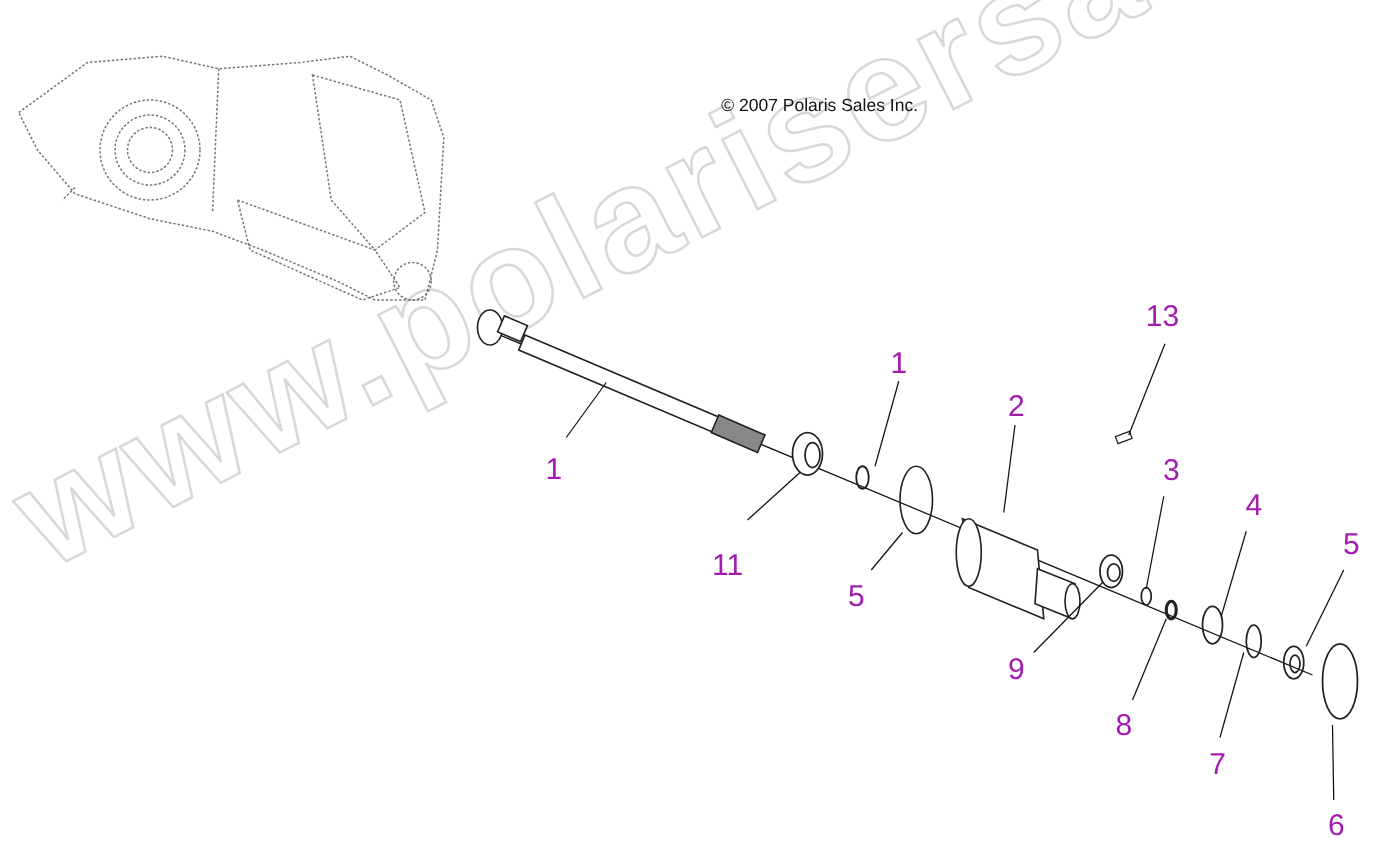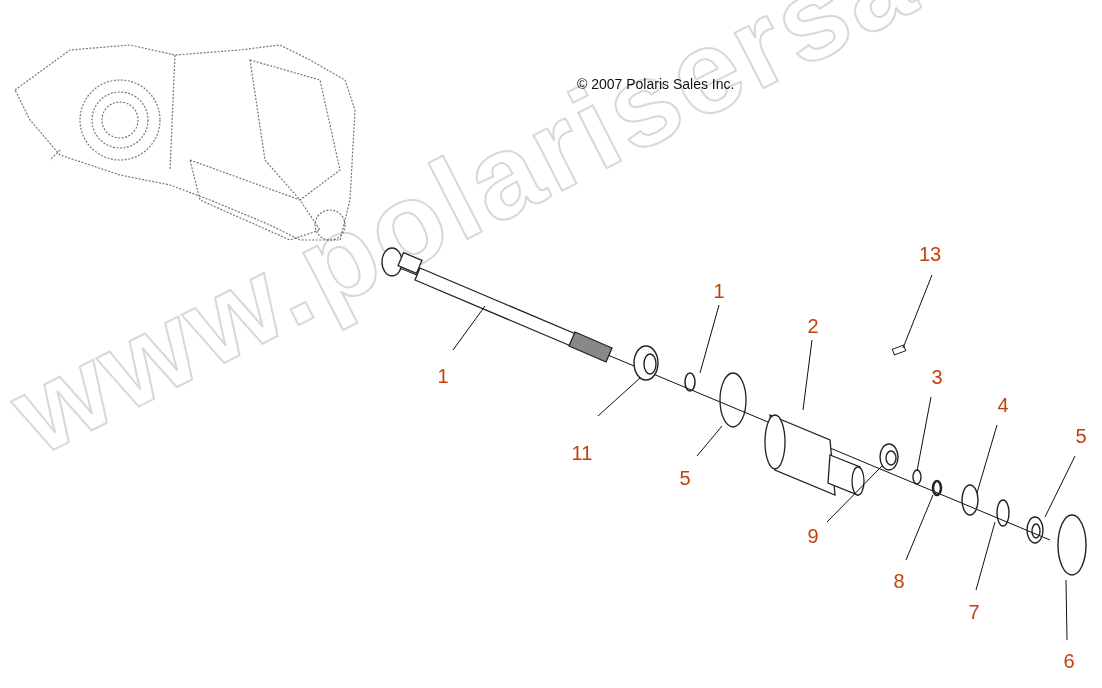--- a/index.html
+++ b/index.html
@@ -1,18 +1,18 @@
 <!DOCTYPE html>
 <html><head>
 <meta charset="utf-8">
 <style>
   html,body{margin:0;padding:0;background:#fff;}
   body{width:1102px;height:688px;position:relative;overflow:hidden;font-family:"Liberation Sans",sans-serif;}
   #diagram{position:absolute;left:0;top:0;}
-  .callout{position:absolute;font-size:20px;color:#c2410c;line-height:1;transform:translate(-50%,-50%);}
+  .callout{position:absolute;font-size:24px;color:#a21caf;line-height:1;transform:translate(-50%,-50%);}
   .copyright{position:absolute;left:577px;top:76px;font-size:14px;color:#111;text-align:right;}
   .watermark{position:absolute;left:-10px;top:360px;font-size:118px;font-weight:bold;color:transparent;
     -webkit-text-stroke:2px #d8d8d8;transform:rotate(-27deg);transform-origin:0 0;white-space:nowrap;letter-spacing:4px;}
 </style>
 </head>
 <body>
 
 <div class="watermark">www.polarisersatzteile.de</div>
 
 <svg id="diagram" width="1102" height="688" viewBox="0 0 1102 688">

